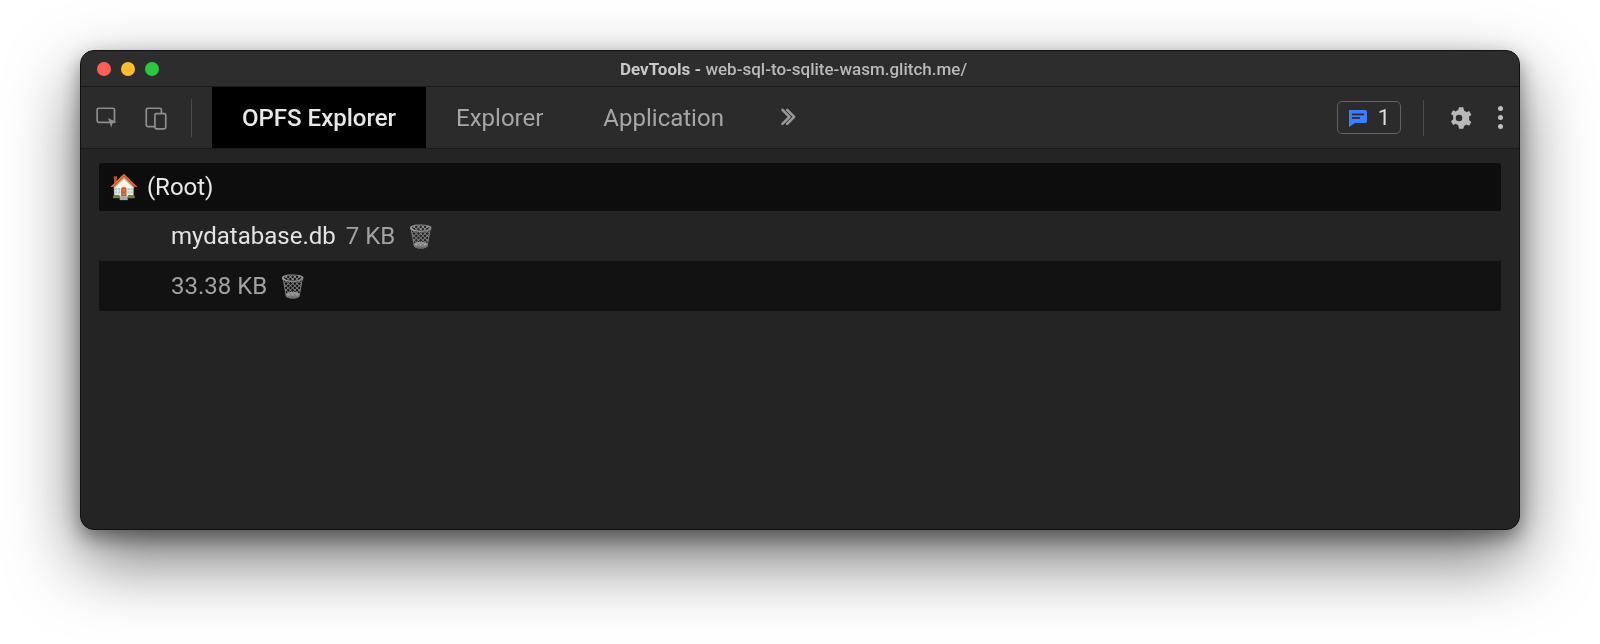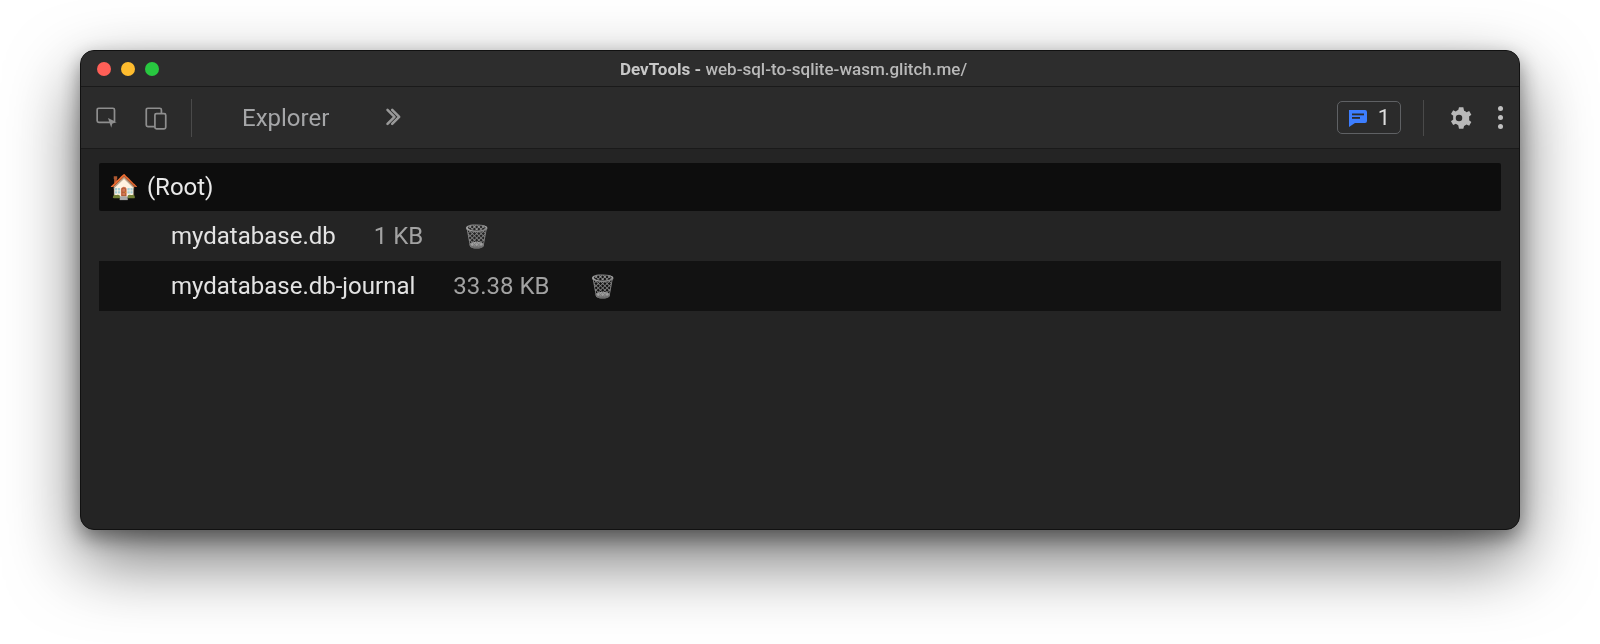--- a/index.html
+++ b/index.html
@@ -137,21 +137,20 @@
     color: #e9e9e9;
   }
   .tree-row.root .house { font-size: 24px; margin-right: 8px; }
   .child-row {
     display: flex;
     align-items: center;
     height: 50px;
     font-size: 24px;
     padding-left: 72px;
     color: #e3e3e3;
-    gap: 28px;
   }
   .child-row.dark { background: #121212; }
   .child-row .fname { margin-right: 10px; }
   .child-row .fsize { color: #a2a2a2; margin-right: 12px; }
   .trash { font-size: 22px; filter: grayscale(100%) brightness(0.8); cursor: pointer; }
 
   .kebab-dots { display:flex; flex-direction:column; gap:4px; padding:4px; }
   .kebab-dots span { width:5px; height:5px; background:#c0c0c0; border-radius:50%; display:block; }
 </style>
 </head>
@@ -180,22 +179,28 @@
       </div>
       <div class="tb-icon">
         <svg viewBox="0 0 24 24" fill="none" stroke="currentColor" stroke-width="1.6">
           <rect x="3" y="3" width="14" height="17" rx="1.5"></rect>
           <rect x="11" y="8" width="10" height="14" rx="1.5" fill="#2b2b2b"></rect>
         </svg>
       </div>
     </div>
 
     <div class="tabs">
+      <div class="tab active">
+        <span>OPFS Explorer</span>
+      </div>
       <div class="tab">
         <span>Explorer</span>
+      </div>
+      <div class="tab">
+        <span>Application</span>
       </div>
       <div class="tab overflow-chevrons" style="padding:0 18px;">
         <svg viewBox="0 0 24 24" width="28" height="28" fill="none" stroke="currentColor" stroke-width="2.2" stroke-linecap="round" stroke-linejoin="round">
           <polyline points="6 8 12 14 18 8" transform="rotate(-90 12 11)"></polyline>
           <polyline points="10 8 16 14 22 8" transform="rotate(-90 16 11)"></polyline>
         </svg>
       </div>
     </div>
 
     <div class="tb-right">
@@ -224,23 +229,22 @@
     </div>
   </div>
 
   <div class="content">
     <div class="tree-row root">
       <span class="house">🏠</span>
       <span>(Root)</span>
     </div>
     <div class="child-row">
       <span class="fname">mydatabase.db</span>
-      <span class="fsize">1 KB</span>
+      <span class="fsize">7 KB</span>
       <span class="trash">🗑️</span>
     </div>
     <div class="child-row dark">
-      <span class="fname">mydatabase.db-journal</span>
       <span class="fsize">33.38 KB</span>
       <span class="trash">🗑️</span>
     </div>
   </div>
 
 </div>
 
 </body></html>

